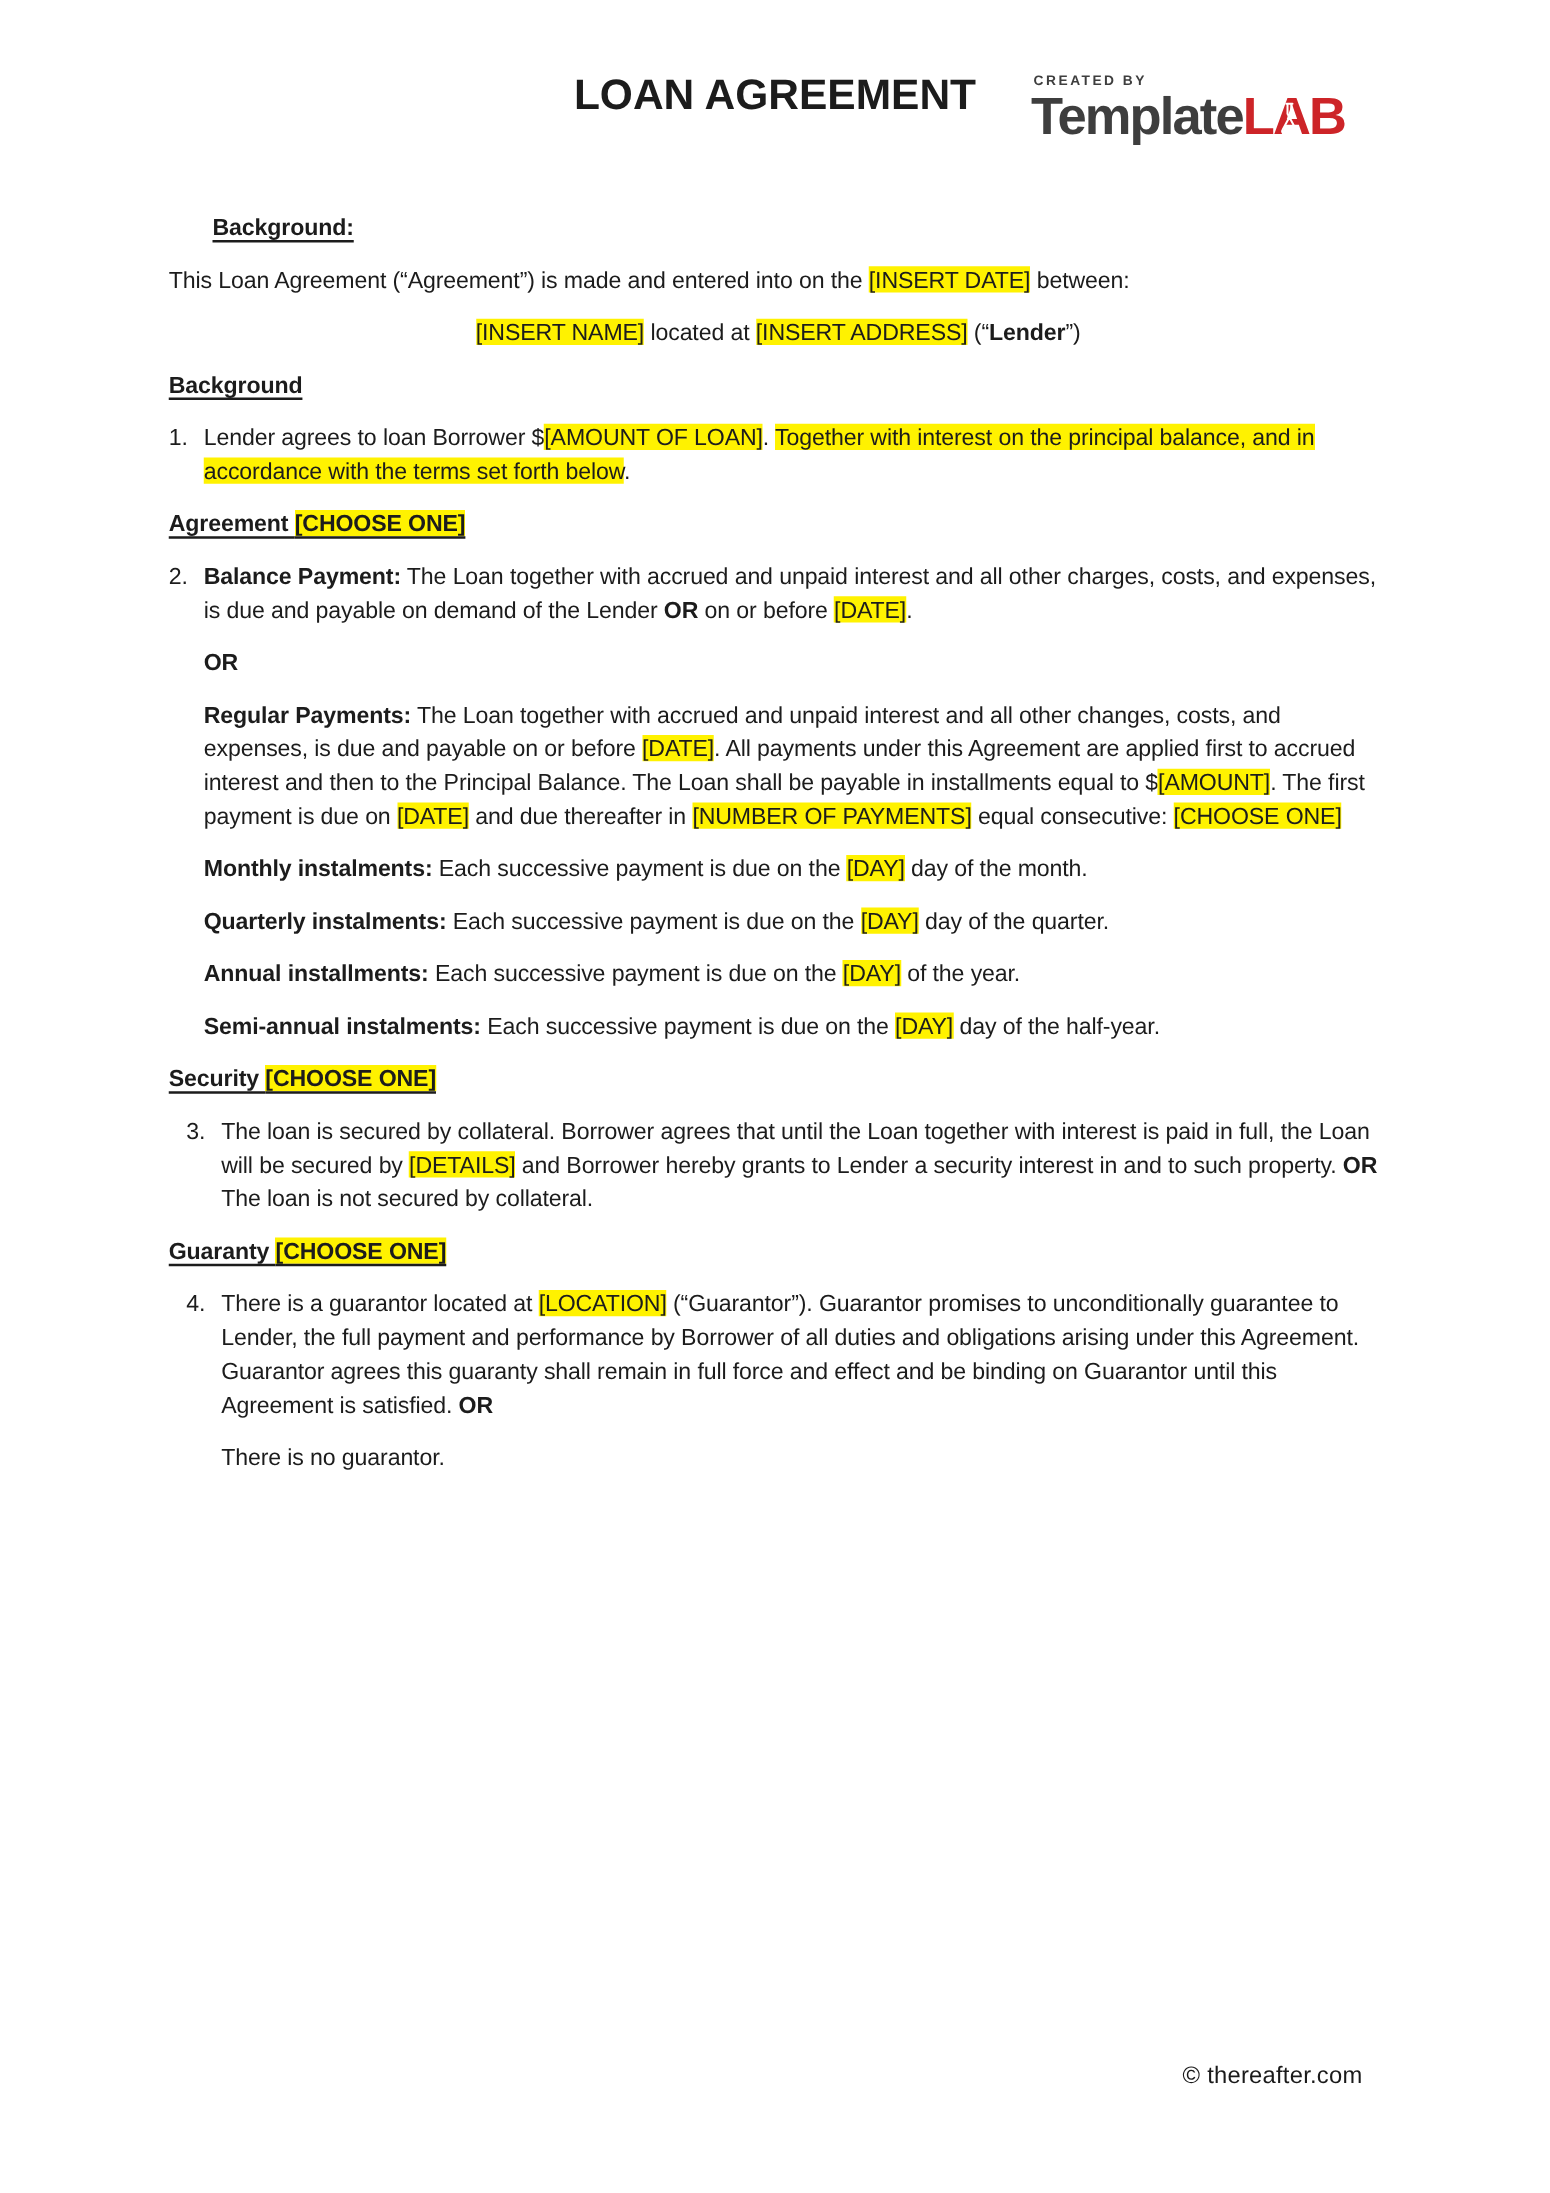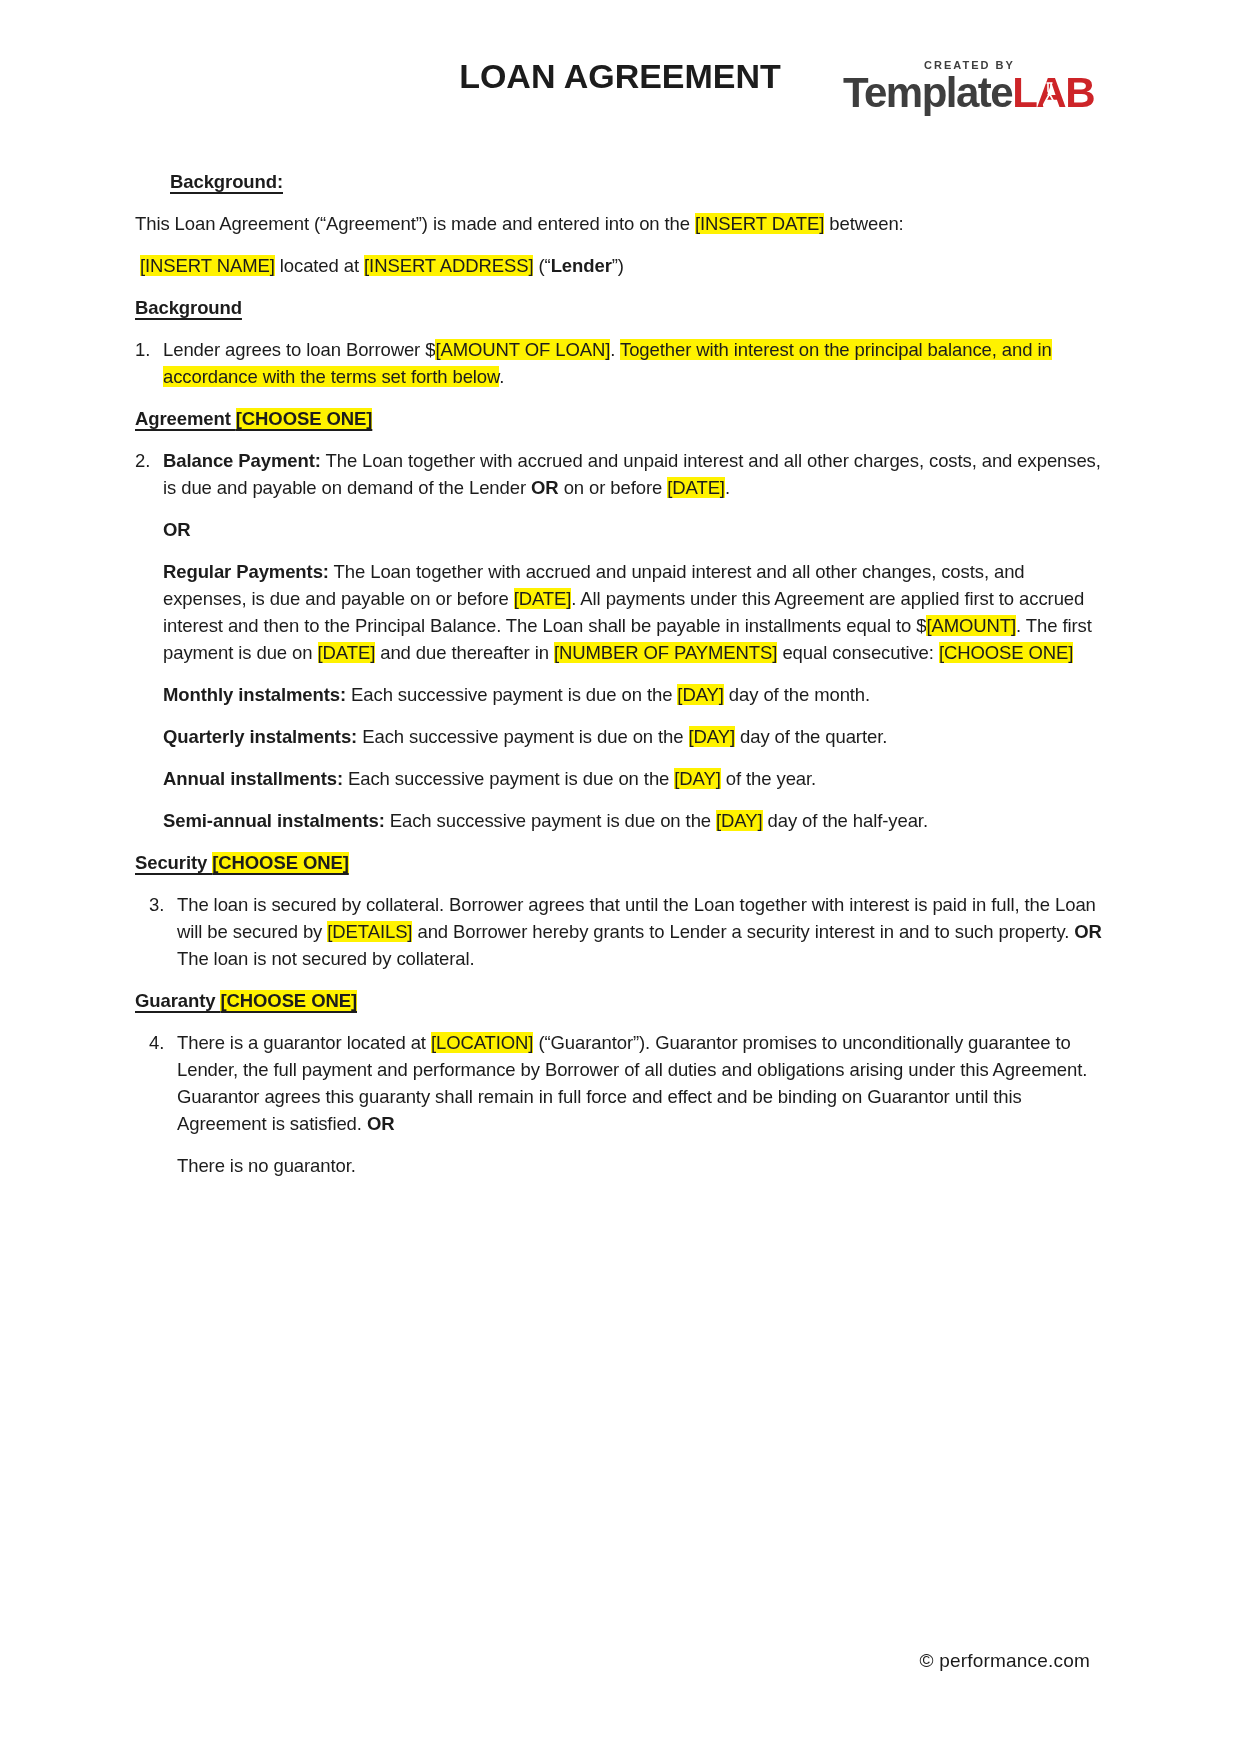--- a/index.html
+++ b/index.html
@@ -14,22 +14,22 @@
     position:relative;
     width:1240px;height:1754px;
     margin:0 auto;
     background:#ffffff;
     color:var(--text);
     font-family:"Liberation Sans", sans-serif;
     overflow:hidden;
   }
   
   .logo{
-    position:absolute;top:60px;right:146px;
-    text-align:center;line-height:1;
+    position:absolute;top:60px;right:164px;
+    text-align:left;line-height:1;
   }
   .logo .created-by{
     font-size:11px;font-weight:700;letter-spacing:2px;
     color:var(--brand-dark);
     margin:0 0 1px 2px;
   }
   .logo .brand{
     font-size:42px;font-weight:700;letter-spacing:-1.5px;
     white-space:nowrap;
   }
@@ -59,21 +59,21 @@
     text-decoration-thickness:2px;
     text-underline-offset:4px;
   }
   .hl{background:var(--hl);}
   strong{font-weight:700;}
   .li{position:relative;padding-left:28px;}
   .li .num{position:absolute;left:0;top:0;}
   .li2{margin-left:14px;}
   .sub{margin-left:28px;}
   .sub2{margin-left:42px;}
-  .pad6{padding-left:5px;}
+  .pad6{padding-left:5px;text-align:center;}
   
   .footer{
     position:absolute;top:1650px;right:150px;
     font-size:19px;letter-spacing:0.2px;color:#1a1a1a;
   }
 </style>
 </head>
 <body>
 
 <div class="page">
@@ -102,15 +102,15 @@
       <div class="block sub"><strong>Quarterly instalments:</strong><span> Each successive payment is due on the </span><span class="hl">[DAY]</span><span> day of the quarter.</span></div>
       <div class="block sub"><strong>Annual installments:</strong><span> Each successive payment is due on the </span><span class="hl">[DAY]</span><span> of the year.</span></div>
       <div class="block sub"><strong>Semi-annual instalments:</strong><span> Each successive payment is due on the </span><span class="hl">[DAY]</span><span> day of the half-year.</span></div>
       <div class="block heading"><span>Security </span><span class="hl">[CHOOSE ONE]</span></div>
       <div class="block li li2"><span class="num">3.</span><span>The loan is secured by collateral. Borrower agrees that until the Loan together with interest is paid in full, the Loan will be secured by </span><span class="hl">[DETAILS]</span><span> and Borrower hereby grants to Lender a security interest in and to such property. </span><strong>OR</strong><span> The loan is not secured by collateral.</span></div>
       <div class="block heading"><span>Guaranty </span><span class="hl">[CHOOSE ONE]</span></div>
       <div class="block li li2"><span class="num">4.</span><span>There is a guarantor located at </span><span class="hl">[LOCATION]</span><span> (“Guarantor”). Guarantor promises to unconditionally guarantee to Lender, the full payment and performance by Borrower of all duties and obligations arising under this Agreement. Guarantor agrees this guaranty shall remain in full force and effect and be binding on Guarantor until this Agreement is satisfied. </span><strong>OR</strong></div>
       <div class="block sub sub2"><span>There is no guarantor.</span></div>
     </div>
 
-  <div class="footer">© performance.com</div>
+  <div class="footer">© thereafter.com</div>
 
 </div>
 
 </body></html>

